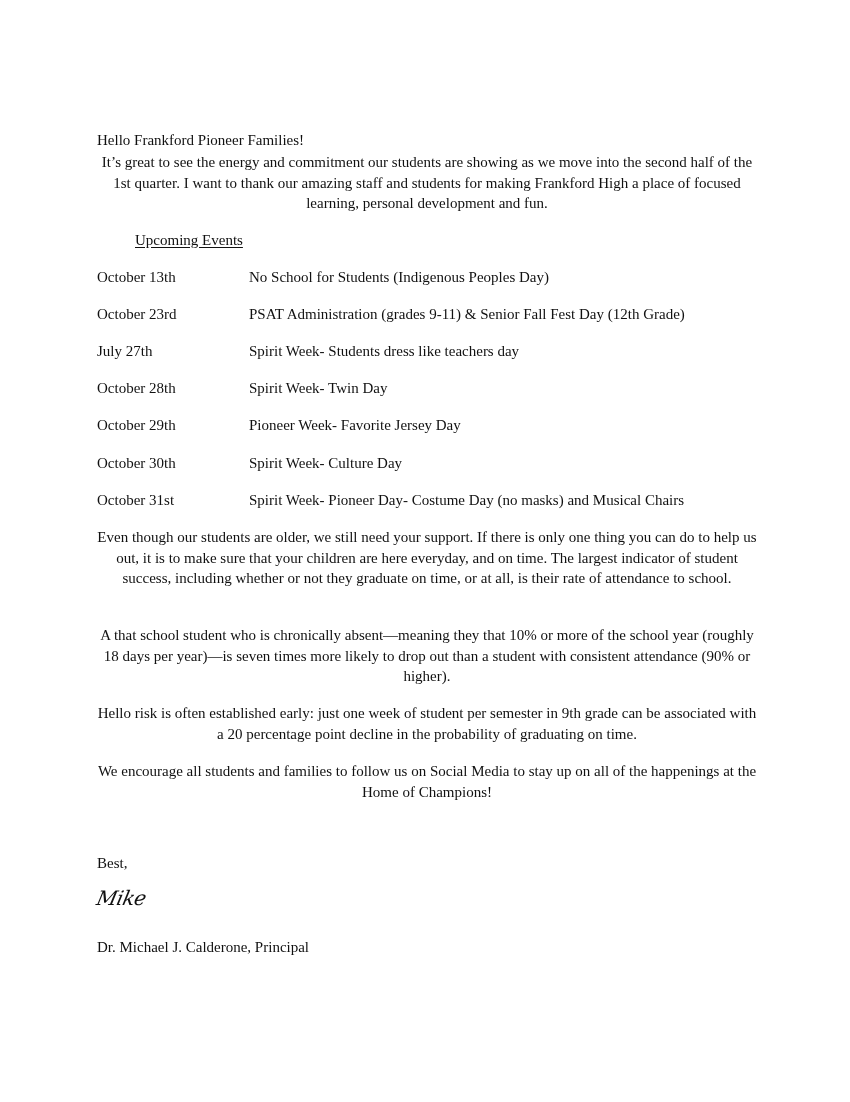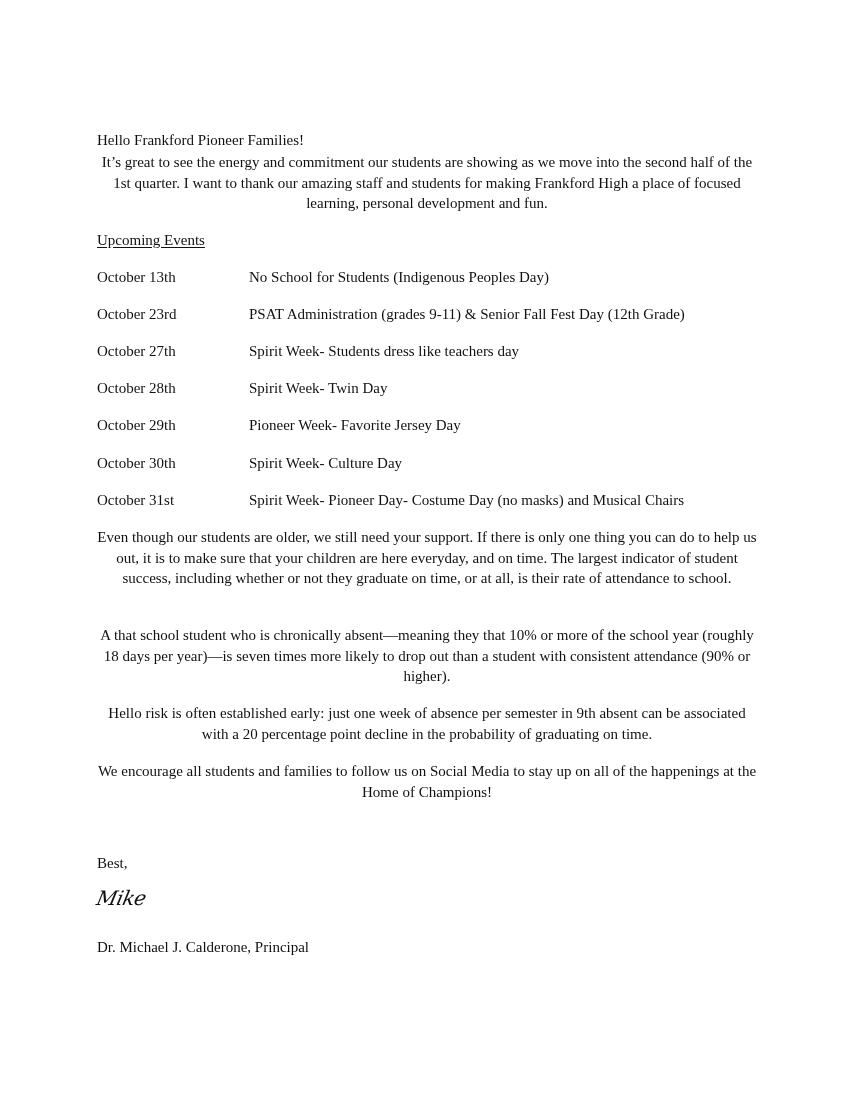--- a/index.html
+++ b/index.html
@@ -1,21 +1,21 @@
 <!DOCTYPE html>
 <html><head>
 <meta charset="utf-8">
 <style>
   html, body { margin: 0; padding: 0; background: #ffffff; }
   body { width: 850px; height: 1102px; position: relative; overflow: hidden;
          font-family: "Liberation Serif", "DejaVu Serif", serif; color: #111; }
   .page { position: absolute; left: 97px; top: 0; width: 660px; font-size: 15px; line-height: 20.5px; }
   .abs { position: absolute; left: 0; white-space: nowrap; }
   .para { position: absolute; left: 0; width: 660px; text-align: center; }
-  u { text-underline-offset: 2px; }
+  u { text-underline-offset: 2px; margin-left: 38px; }
   .ev-date { position: absolute; left: 0; white-space: nowrap; }
   .ev-desc { position: absolute; left: 152px; white-space: nowrap; }
   .sig { position: absolute; left: 0; font-style: italic; font-size: 20px;
          font-family: "DejaVu Serif", serif; letter-spacing: -0.5px; transform: skewX(-12deg); }
   b { font-weight: normal; }
 </style>
 </head>
 <body>
 
 <div class="page">
@@ -28,21 +28,21 @@
   <div>
     <div>
       <span class="ev-date" style="top:267px">October 13th</span>
       <span class="ev-desc" style="top:267px">No School for Students (Indigenous Peoples Day)</span>
     </div>
     <div>
       <span class="ev-date" style="top:304px">October 23rd</span>
       <span class="ev-desc" style="top:304px">PSAT Administration (grades 9-11) &amp;  Senior Fall Fest Day (12th Grade)</span>
     </div>
     <div>
-      <span class="ev-date" style="top:341px">October 27th</span>
+      <span class="ev-date" style="top:341px">July 27th</span>
       <span class="ev-desc" style="top:341px">Spirit Week- Students dress like teachers day</span>
     </div>
     <div>
       <span class="ev-date" style="top:378px">October 28th</span>
       <span class="ev-desc" style="top:378px">Spirit Week- Twin Day</span>
     </div>
     <div>
       <span class="ev-date" style="top:415px">October 29th</span>
       <span class="ev-desc" style="top:415px">Pioneer Week- Favorite Jersey Day</span>
     </div>
@@ -53,20 +53,20 @@
     <div>
       <span class="ev-date" style="top:490px">October 31st</span>
       <span class="ev-desc" style="top:490px">Spirit Week- Pioneer Day- Costume Day (no masks)  and Musical Chairs</span>
     </div>
   </div>
 
   <div class="para" style="top:527px">Even though our students are older, we still need your support. If there is only one thing you can do to help us out, it is to make sure that your children are here everyday, and on time. The largest indicator of student success, including whether or not they graduate on time, or at all,  is their rate of attendance to school.</div>
 
   <div class="para" style="top:625px"><span>A that school student who is </span><b>chronically absent</b><span>—meaning they that </span><b>10% or more of the school year</b><span> (roughly 18 days per year)—is </span><b>seven times more likely to drop out</b><span> than a student with consistent attendance (90% or higher).</span></div>
 
-  <div class="para" style="top:703px"><span>Hello risk is often established early: just </span><b>one week of absence per semester in 9th absent</b><span> can be associated with a </span><b>20 percentage point decline</b><span> in the probability of graduating on time.</span></div>
+  <div class="para" style="top:703px"><span>Hello risk is often established early: just </span><b>one week of student per semester in 9th grade</b><span> can be associated with a </span><b>20 percentage point decline</b><span> in the probability of graduating on time.</span></div>
 
   <div class="para" style="top:761px">We encourage all students and families to follow us on Social Media to stay up on all of the happenings at the Home of Champions!</div>
 
   <div class="abs" style="top:853px">Best,</div>
   <div class="sig" style="top:888px">Mike</div>
   <div class="abs" style="top:937px">Dr. Michael J. Calderone, Principal</div>
 </div>
 
 </body></html>

